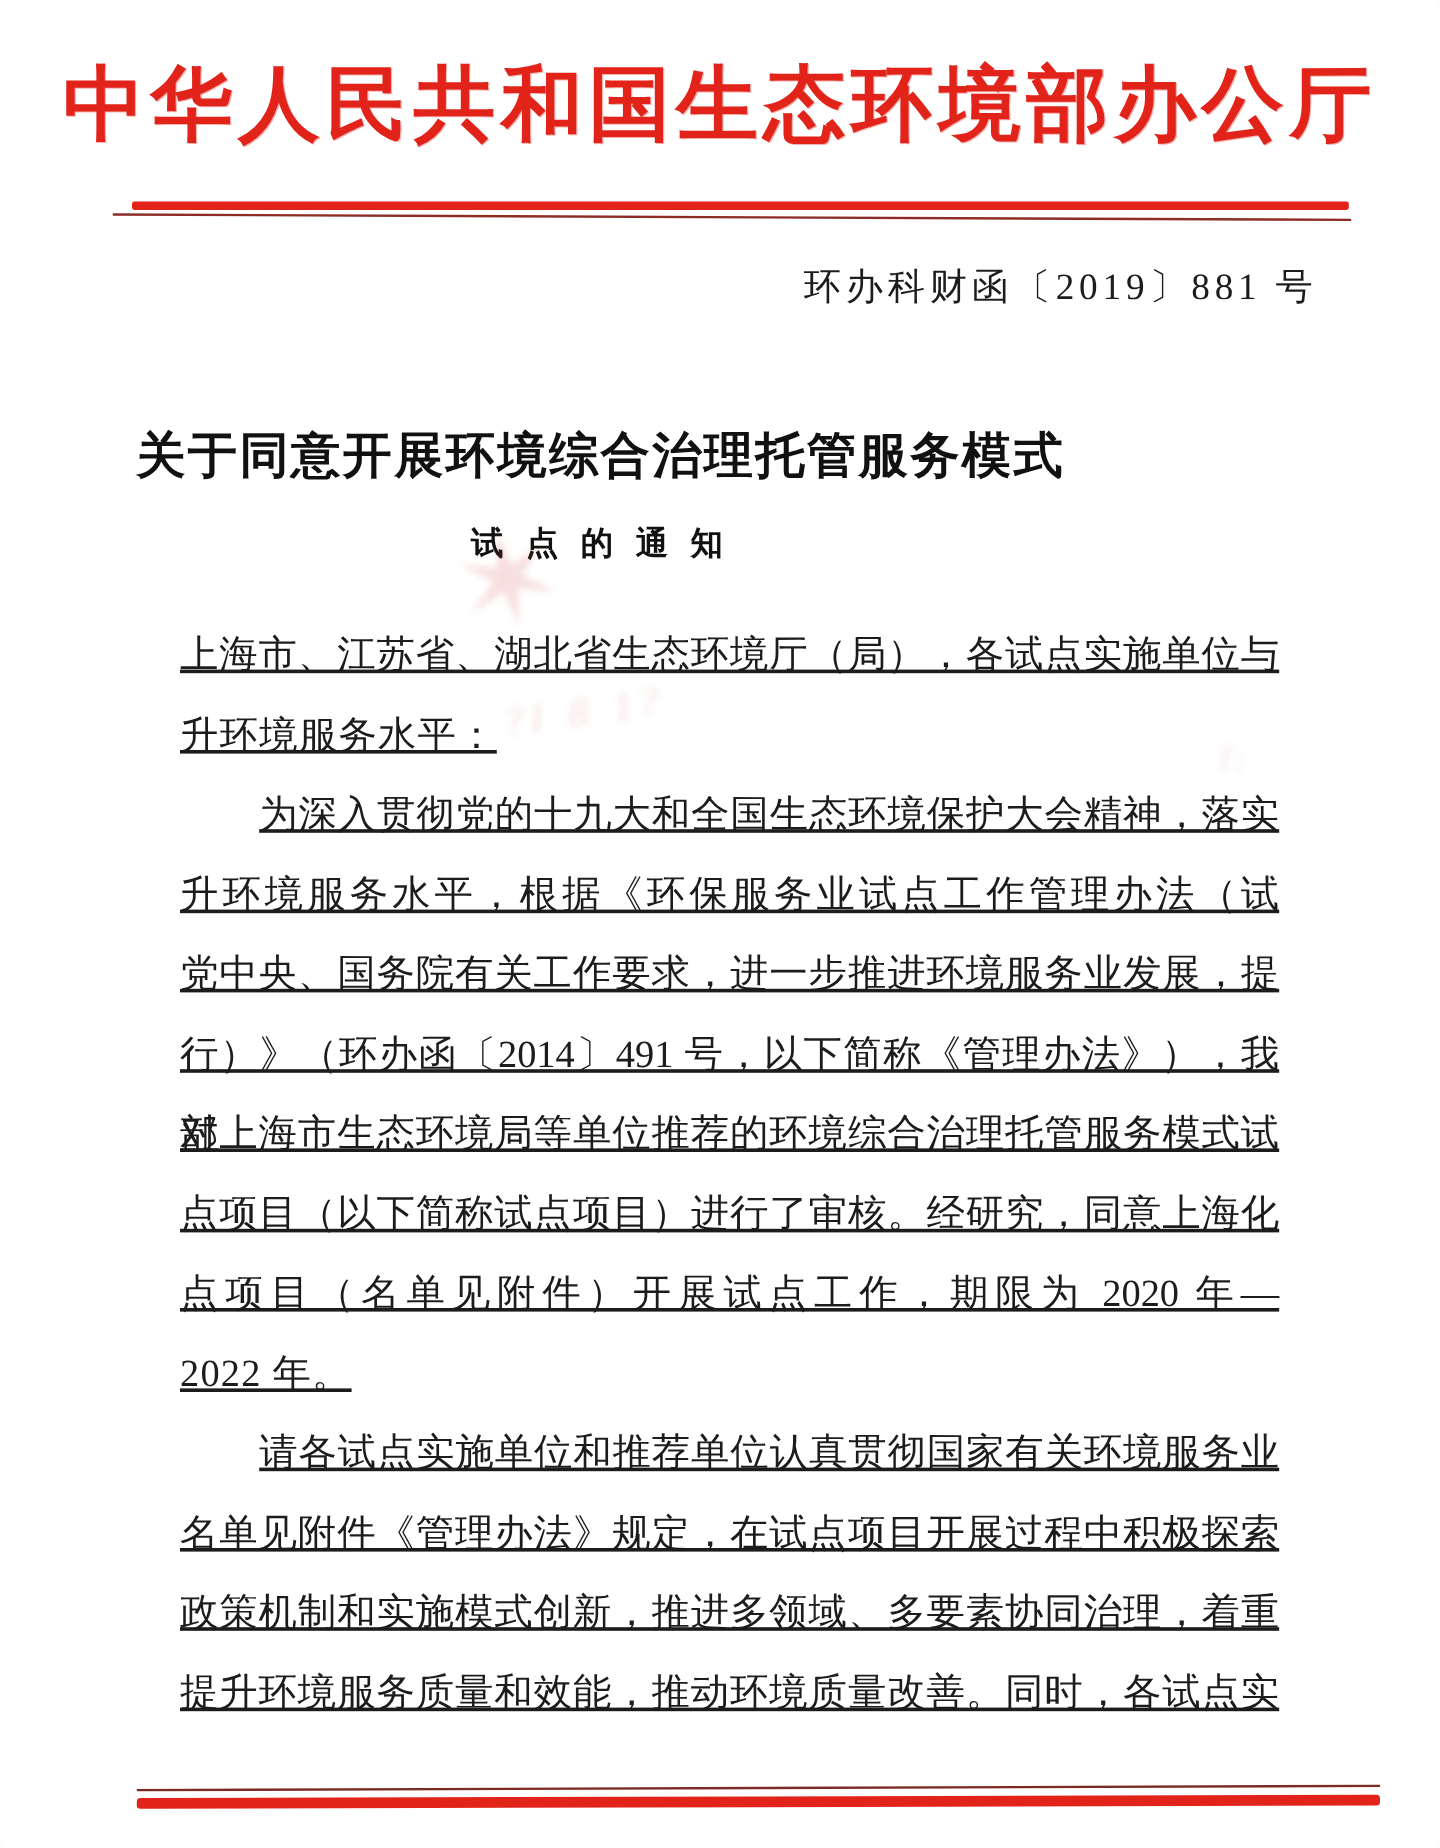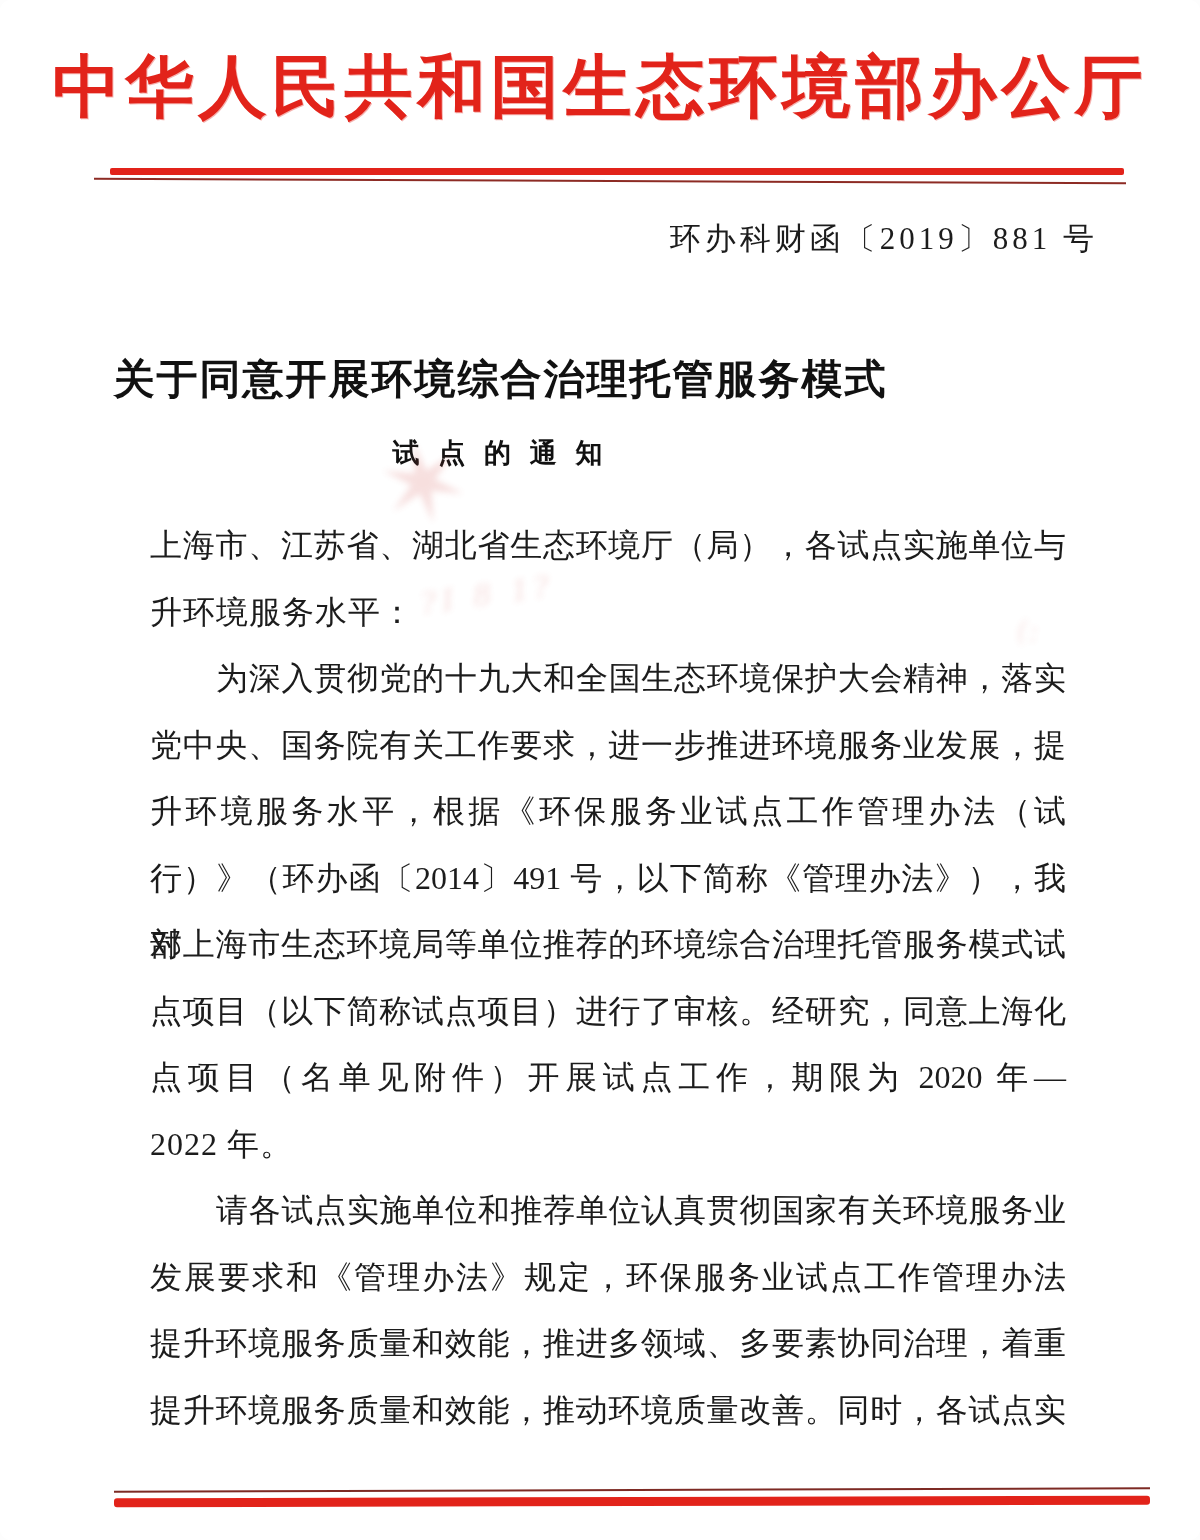--- a/index.html
+++ b/index.html
@@ -71,20 +71,21 @@
   .doc-body{
     position:absolute;top:512px;left:150px;width:916px;
     color:var(--ink);
     font-size:32px;
     line-height:66.5px;
   }
   .bline{
     height:66.5px;
     white-space:nowrap;
     letter-spacing:1px;
+    text-decoration:underline;
   }
   .bline.fill{
     white-space:normal;
     text-align:justify;
     text-align-last:justify;
     text-justify:inter-character;
     letter-spacing:0;
   }
   .bline.indent{ text-indent:66px; }
   
@@ -137,30 +138,30 @@
 
   <div class="doc-title">
     <div class="t1">关于同意开展环境综合治理托管服务模式</div>
     <div class="t2">试 点 的 通 知</div>
   </div>
 
   <div class="doc-body">
       <div class="bline fill">上海市、江苏省、湖北省生态环境厅（局），各试点实施单位与</div>
       <div class="bline">升环境服务水平：</div>
       <div class="bline indent fill">为深入贯彻党的十九大和全国生态环境保护大会精神，落实</div>
+      <div class="bline fill">升环境服务水平，根据《环保服务业试点工作管理办法（试</div>
       <div class="bline fill">党中央、国务院有关工作要求，进一步推进环境服务业发展，提</div>
-      <div class="bline fill">升环境服务水平，根据《环保服务业试点工作管理办法（试</div>
       <div class="bline fill">行）》（环办函〔2014〕491 号，以下简称《管理办法》），我部</div>
       <div class="bline fill">对上海市生态环境局等单位推荐的环境综合治理托管服务模式试</div>
       <div class="bline fill">点项目（以下简称试点项目）进行了审核。经研究，同意上海化</div>
       <div class="bline fill">点项目（名单见附件）开展试点工作，期限为 2020 年—</div>
       <div class="bline">2022 年。</div>
       <div class="bline indent fill">请各试点实施单位和推荐单位认真贯彻国家有关环境服务业</div>
-      <div class="bline fill">发展要求和《管理办法》规定，环保服务业试点工作管理办法</div>
-      <div class="bline fill">提升环境服务质量和效能，推进多领域、多要素协同治理，着重</div>
+      <div class="bline fill">名单见附件《管理办法》规定，在试点项目开展过程中积极探索</div>
+      <div class="bline fill">政策机制和实施模式创新，推进多领域、多要素协同治理，着重</div>
       <div class="bline fill">提升环境服务质量和效能，推动环境质量改善。同时，各试点实</div>
     </div>
 
   <div class="rule-bottom-thin"></div>
   <div class="rule-bottom-thick"></div>
 
   <div class="bleed bleed-star">✶</div>
   <div class="bleed bleed-date">?I 8 1?</div>
   <div class="bleed bleed-dot">（:</div>
 

